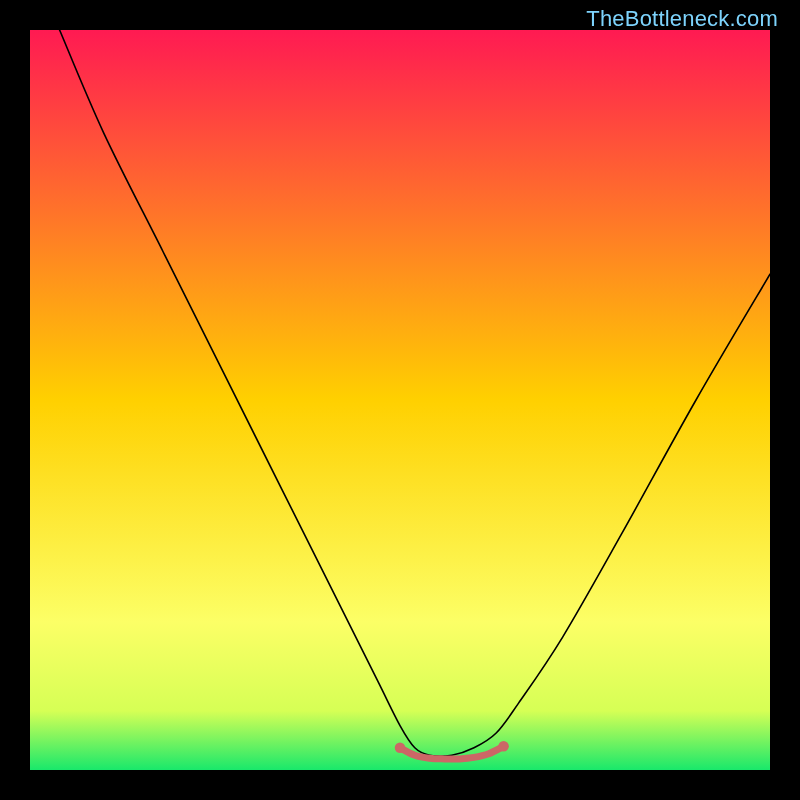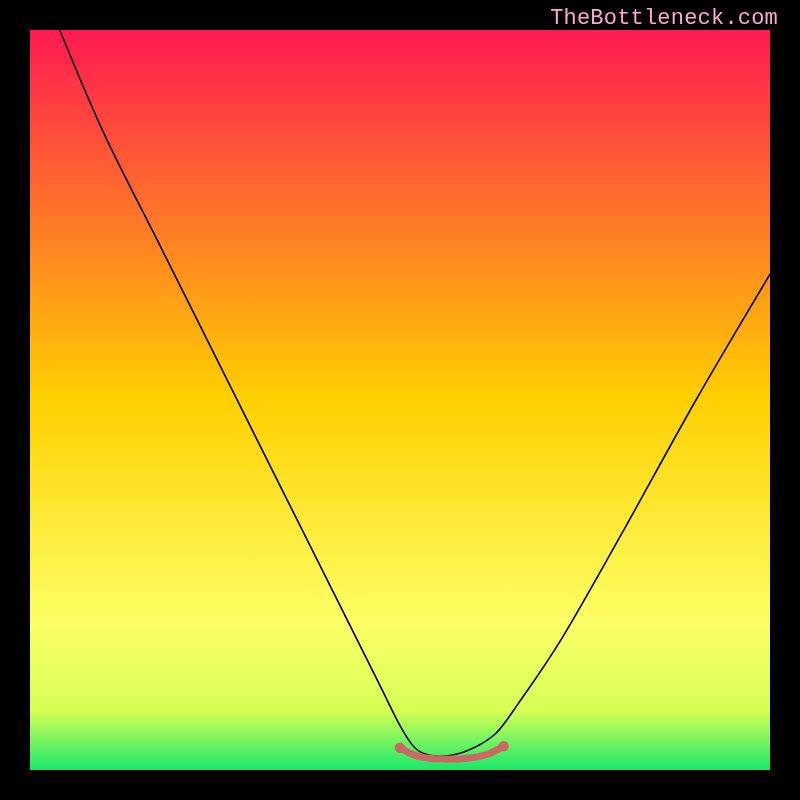--- a/index.html
+++ b/index.html
@@ -22,25 +22,24 @@
     left: 30px;
     top: 30px;
     width: 740px;
     height: 740px;
     box-sizing: border-box;
   }
   .watermark {
     position: absolute;
     top: 6px;
     right: 22px;
-    color: #f9a8d4;
+    color: #7dd3fc;
     font-size: 22px;
     letter-spacing: 0.2px;
     user-select: none;
-    font-family: Liberation Mono, monospace;
   }
   svg { display: block; }
 </style>
 </head>
 <body>
 
 <div class="frame">
   <div class="watermark">TheBottleneck.com</div>
   <div class="plot-area">
     <svg id="chart-svg" viewBox="0 0 740 740" width="740" height="740" preserveAspectRatio="none">

